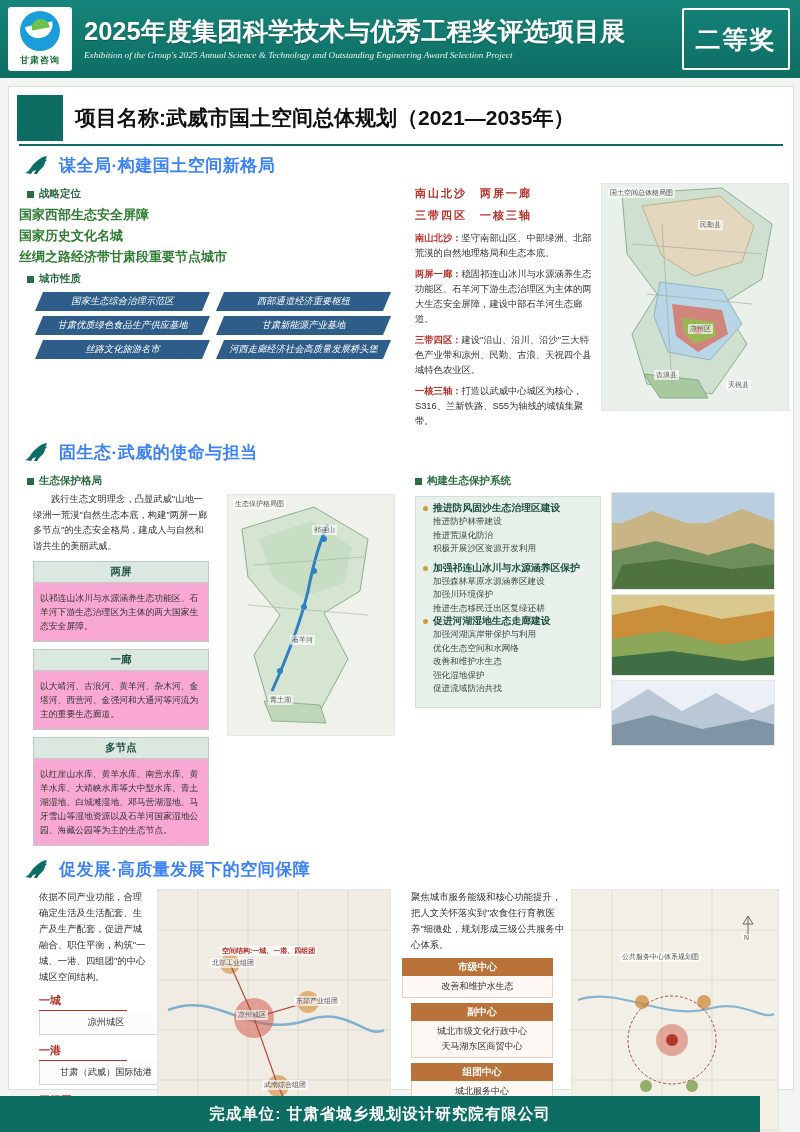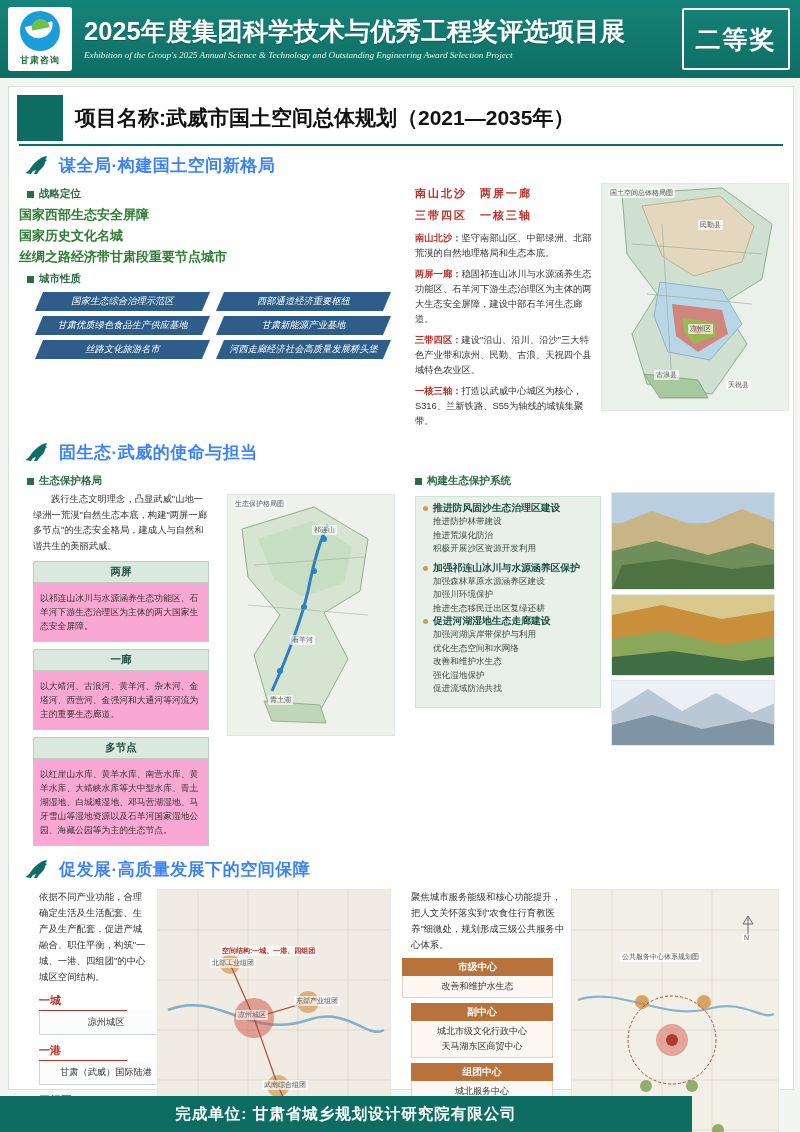--- a/index.html
+++ b/index.html
@@ -179,21 +179,21 @@
   .lvl-h{
     background:#b8723a;color:#fff;font-size:9.8px;font-weight:bold;text-align:center;
     padding:2.5px 0;
   }
   .lvl-b{
     border:1px solid #e0d3c6;border-top:none;background:#fdf8f3;
     font-size:9px;line-height:15px;color:#333;text-align:center;padding:3px 0;
   }
   
   .footer{
-    position:absolute;left:0;bottom:0;width:692px;height:36px;background:#0e6d63;
+    position:absolute;left:0;bottom:0;width:760px;height:36px;background:#0e6d63;
     display:flex;align-items:center;justify-content:center;
   }
   .footer-txt{
     color:#ffffff;font-size:15.5px;font-weight:bold;letter-spacing:1px;
   }
 </style>
 </head>
 <body>
 
 <div class="poster">

